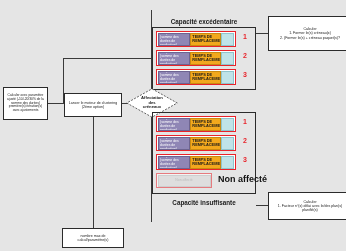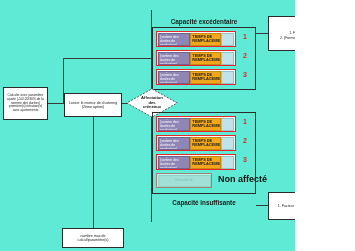--- a/index.html
+++ b/index.html
@@ -2,23 +2,23 @@
 <html><head>
 <meta charset="utf-8">
 <style>
   html, body {
     margin: 0;
     padding: 0;
     background: #ffffff;
   }
   #canvas {
     position: relative;
-    width: 295px;
+    width: 346px;
     height: 251px;
-    background: #5eead4;
+    background: #e5e5e5;
     font-family: "Liberation Sans", sans-serif;
     overflow: hidden;
   }
 
   
   .box {
     position: absolute;
     box-sizing: border-box;
     border: 1px solid #2b2b2b;
     background: #ffffff;

